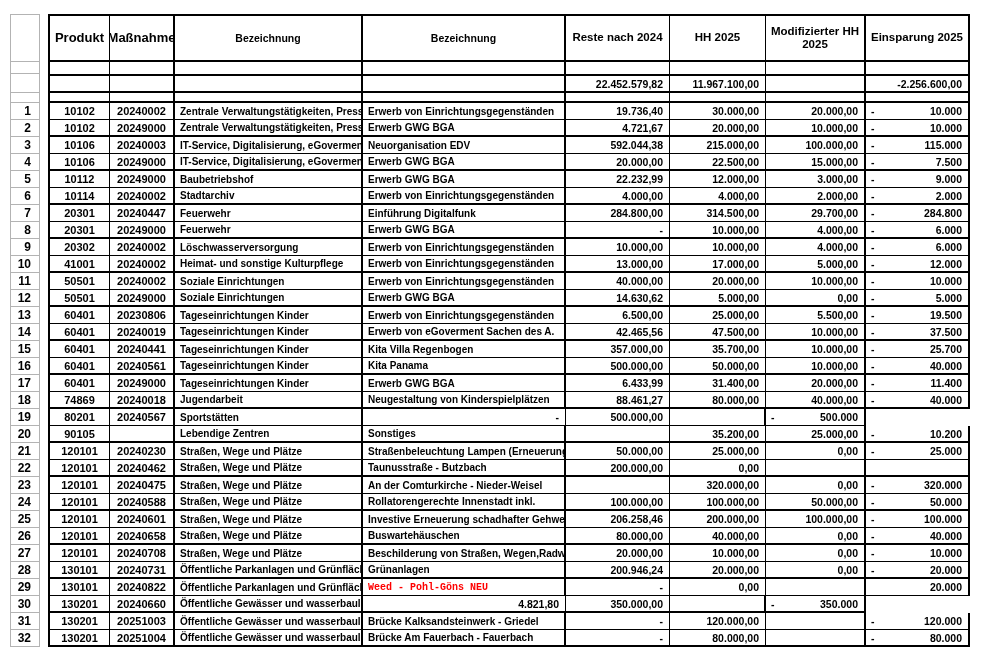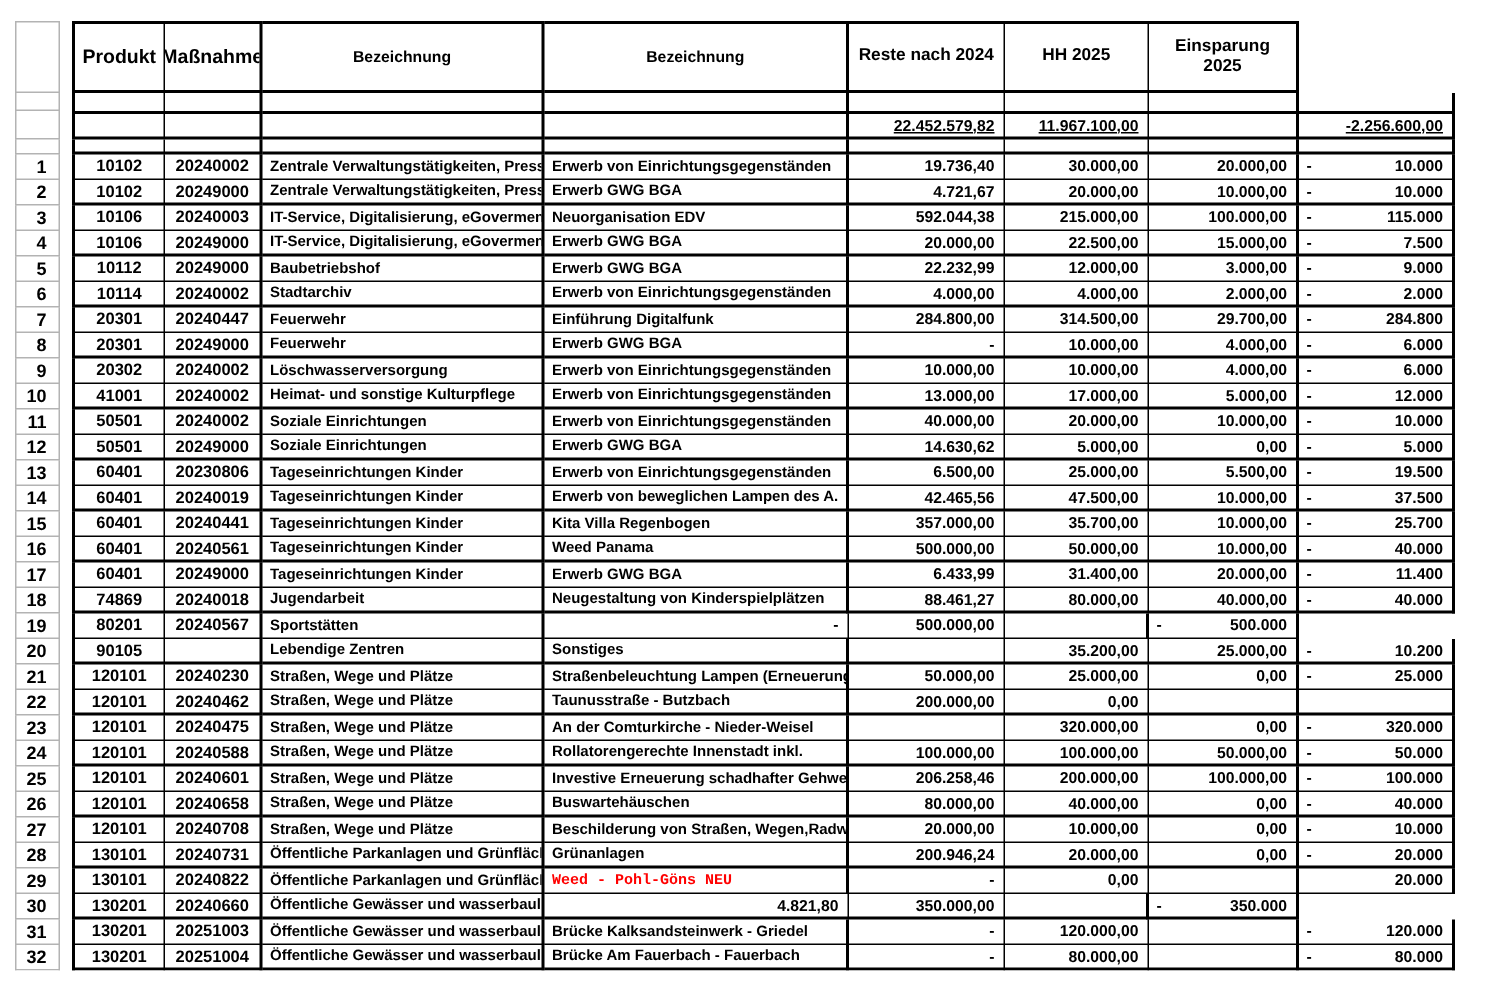--- a/index.html
+++ b/index.html
@@ -3,21 +3,21 @@
 <meta charset="utf-8">
 <style>
   html,body{margin:0;padding:0;background:#ffffff;}
   body{font-family:"Liberation Sans",sans-serif;color:#000;}
   .sheet{margin:14px 0 0 10px;width:952px;}
   .row{display:grid;grid-template-columns:30px 8px 62px 65px 188px 203px 104px 96px 100px 104px;}
   .cell{box-sizing:border-box;overflow:hidden;white-space:nowrap;display:flex;align-items:center;font-weight:bold;min-width:0;}
   
   .r-header .cell{height:48px;}
   .r-gap1 .cell{height:12px;}
-  .r-summary .cell{height:19px;text-decoration:underline;}
+  .r-summary .cell{height:19px;}
   .r-gap2 .cell{height:10px;}
   .r-data .cell{height:17px;}
   
   .c-num{justify-content:flex-end;padding-right:8px;font-size:12px;border:solid #b3b3b3;border-width:0 1px 1px 1px;}
   .r-header .c-num{border-top-width:1px;}
   
   .c-sp{border:0;}
   
   .m{border-right:1px solid #000;}
   .c-prod{border-left:2px solid #000;}
@@ -48,20 +48,21 @@
 
   <div class="row r-header">
     <div class="cell c-num"></div>
     <div class="cell c-sp"></div>
     <div class="cell m c-prod h-big">Produkt</div>
     <div class="cell m c-mass h-big">Maßnahme</div>
     <div class="cell m c-bez1 h-small">Bezeichnung</div>
     <div class="cell m c-bez2 h-small">Bezeichnung</div>
     <div class="cell m c-reste h-med">Reste nach 2024</div>
     <div class="cell m c-hh h-med">HH 2025</div>
+    <div class="cell m c-mod h-med">Modifizierter HH 2025</div>
     <div class="cell m c-einsp h-med">Einsparung 2025</div>
   </div>
 
   <div class="row r-gap1">
     <div class="cell c-num"></div>
     <div class="cell c-sp"></div>
     <div class="cell m c-prod"></div>
     <div class="cell m c-mass"></div>
     <div class="cell m c-bez1"></div>
     <div class="cell m c-bez2"></div>
@@ -292,21 +293,21 @@
       <span>-</span>
       <span>19.500</span>
     </div>
   </div>
       <div class="row r-data pair-end">
     <div class="cell c-num">14</div>
     <div class="cell c-sp"></div>
     <div class="cell m c-prod cc">60401</div>
     <div class="cell m c-mass cc">20240019</div>
     <div class="cell m c-bez1 txt">Tageseinrichtungen Kinder</div>
-    <div class="cell m c-bez2 txt">Erwerb von beweglichen Lampen des A.</div>
+    <div class="cell m c-bez2 txt">Erwerb von eGoverment Sachen des A.</div>
     <div class="cell m c-reste rt">42.465,56</div>
     <div class="cell m c-hh rt">47.500,00</div>
     <div class="cell m c-mod rt">10.000,00</div>
     <div class="cell m c-einsp sb">
       <span>-</span>
       <span>37.500</span>
     </div>
   </div>
       <div class="row r-data">
     <div class="cell c-num">15</div>
@@ -322,21 +323,21 @@
       <span>-</span>
       <span>25.700</span>
     </div>
   </div>
       <div class="row r-data pair-end">
     <div class="cell c-num">16</div>
     <div class="cell c-sp"></div>
     <div class="cell m c-prod cc">60401</div>
     <div class="cell m c-mass cc">20240561</div>
     <div class="cell m c-bez1 txt">Tageseinrichtungen Kinder</div>
-    <div class="cell m c-bez2 txt">Weed Panama</div>
+    <div class="cell m c-bez2 txt">Kita Panama</div>
     <div class="cell m c-reste rt">500.000,00</div>
     <div class="cell m c-hh rt">50.000,00</div>
     <div class="cell m c-mod rt">10.000,00</div>
     <div class="cell m c-einsp sb">
       <span>-</span>
       <span>40.000</span>
     </div>
   </div>
       <div class="row r-data">
     <div class="cell c-num">17</div>

